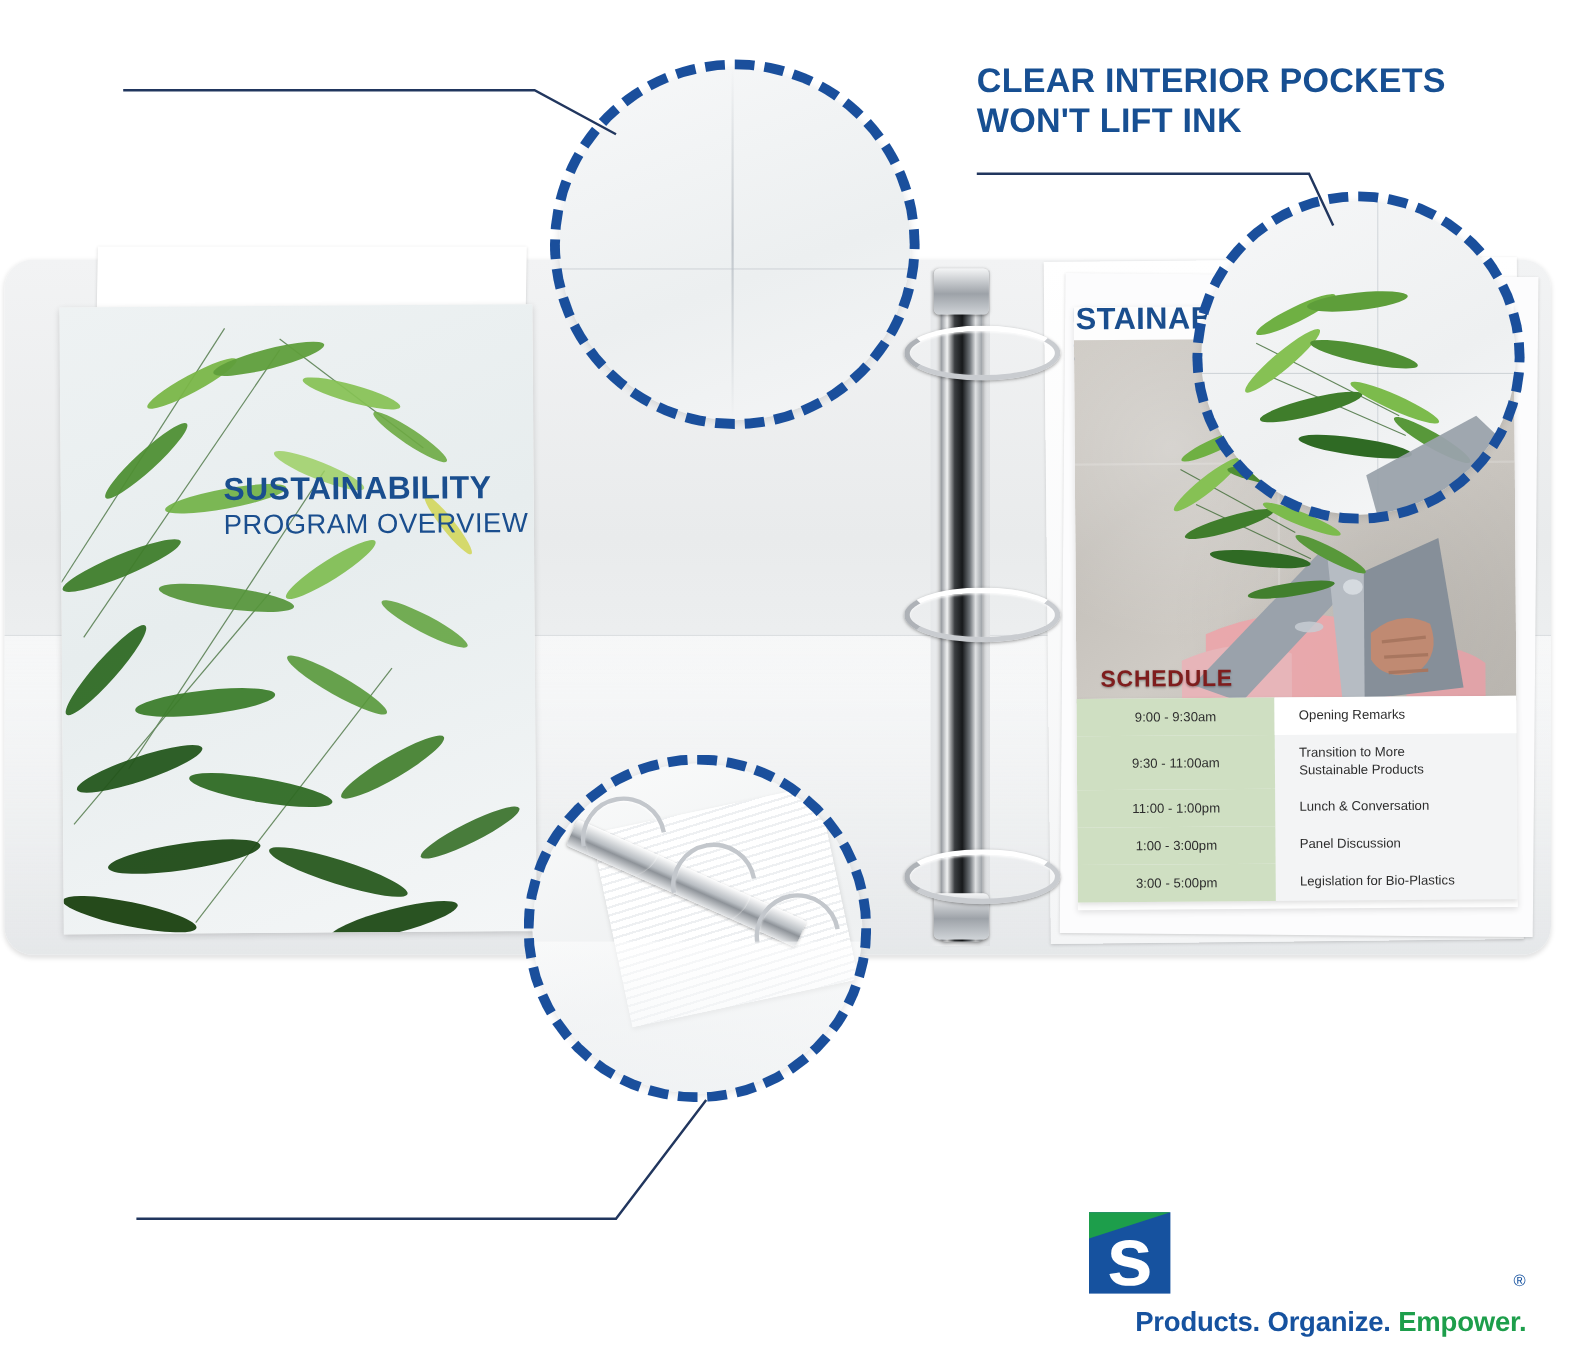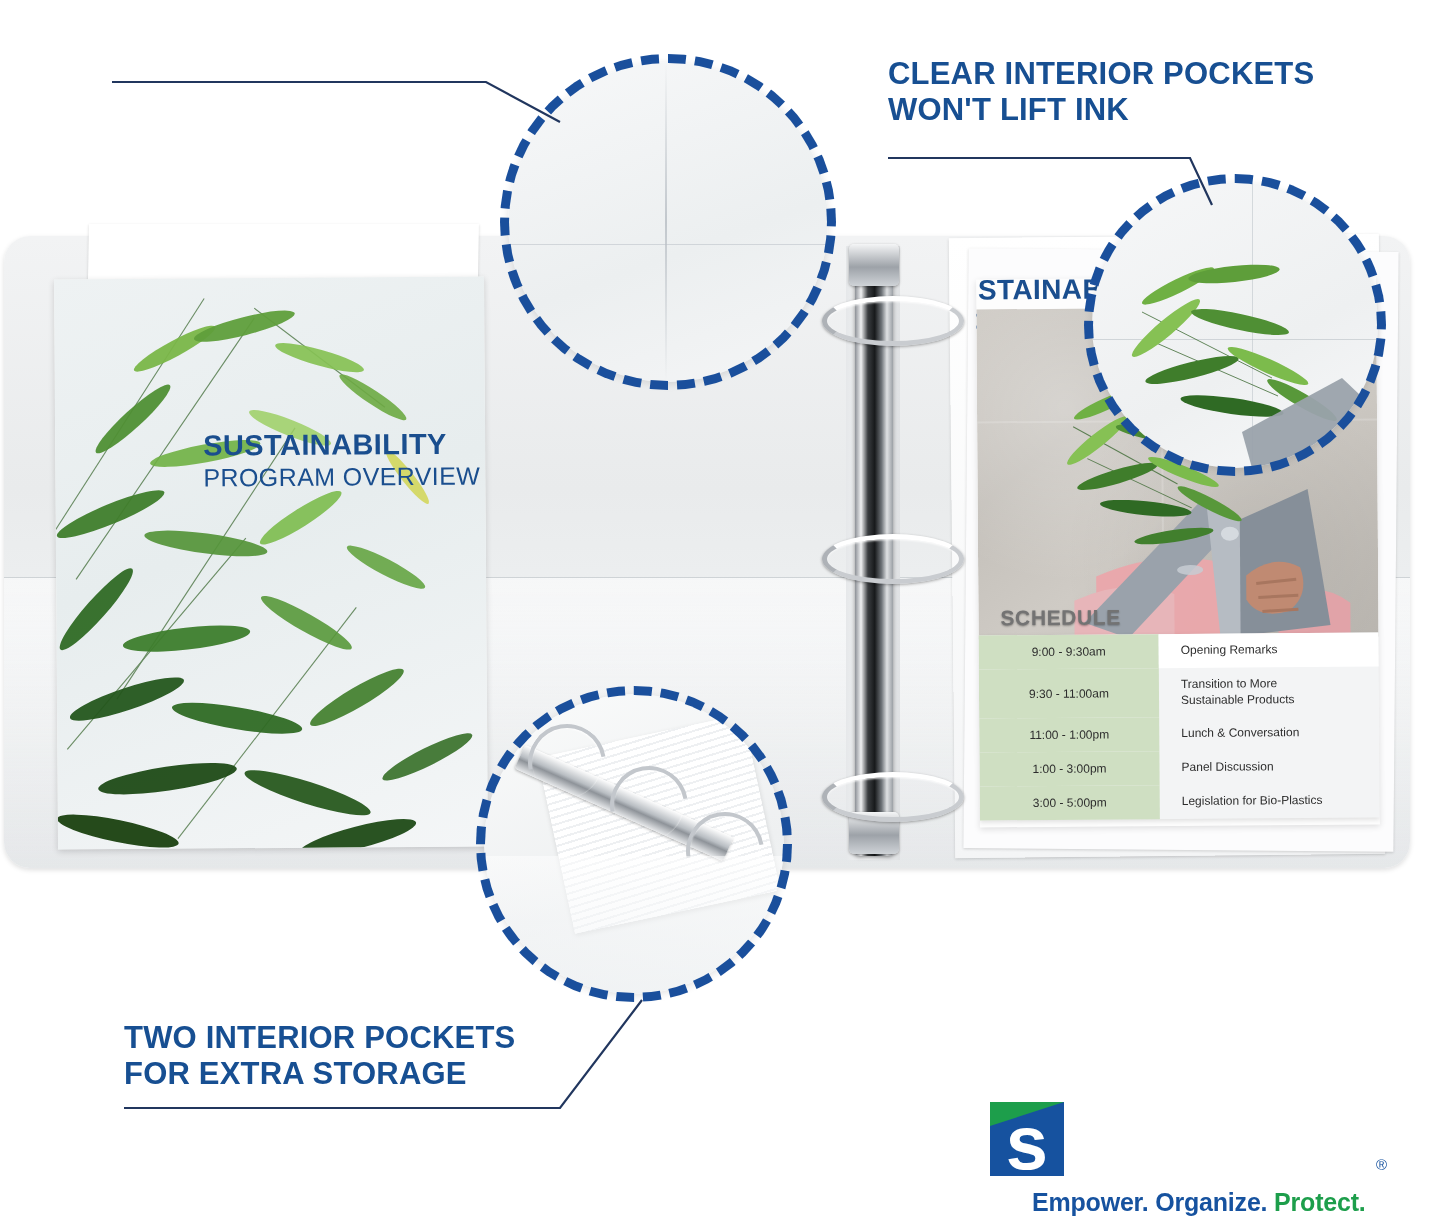--- a/index.html
+++ b/index.html
@@ -52,21 +52,21 @@
            box-shadow:0 2px 6px rgba(0,0,0,.12);}
   .r-title{position:absolute;left:-38px;top:-4px;color:#1a4e8e;line-height:1.08;}
   .r-title .t1{font-size:28px;font-weight:700;display:block;letter-spacing:.4px;}
   .r-title .t2{font-size:24px;font-weight:400;display:block;margin-top:3px;}
   .r-photo{position:absolute;left:0;top:30px;width:400px;height:330px;overflow:hidden;
            background:
              radial-gradient(circle at 22% 30%, rgba(255,255,255,.30), transparent 45%),
              radial-gradient(circle at 70% 76%, rgba(0,0,0,.07), transparent 52%),
              linear-gradient(140deg,#cdc9c3 0%,#c4c0ba 30%,#cfcbc5 55%,#bdb9b3 100%);}
   .concrete-seam{position:absolute;background:rgba(255,255,255,.18);}
-  .schedule-label{position:absolute;left:22px;top:327px;color:#737373;font-weight:700;
+  .schedule-label{position:absolute;left:22px;top:327px;color:#7f1d1d;font-weight:700;
            font-size:21px;letter-spacing:.6px;text-shadow:0 1px 2px rgba(0,0,0,.35);z-index:4;}
 
   table.sched{position:absolute;left:0;top:356px;width:400px;border-collapse:collapse;
            background:#f3f4f5;z-index:3;box-shadow:0 2px 5px rgba(0,0,0,.12);}
   table.sched td{font-size:12px;color:#2d2d2d;padding:9px 4px;vertical-align:middle;}
   table.sched td.time{background:#cfdfc2;width:172px;text-align:center;}
   table.sched td.desc{padding-left:22px;line-height:1.32;}
   table.sched tr:first-child td.desc{background:#ffffff;}
 
   
@@ -313,27 +313,25 @@
   <svg class="leaders" width="1445" height="1227">
     <g stroke="#21365e" stroke-width="2.2" fill="none">
       <path d="M112 82 L486 82 L560 122"></path>
       <path d="M888 158 L1190 158 L1212 205"></path>
       <path d="M124 1108 L560 1108 L642 1000"></path>
     </g>
   </svg>
 
   <div class="callout callout-tr">CLEAR INTERIOR POCKETS
 WON'T LIFT INK</div>
-  <div class="callout callout-bl">TWO INTERIOR POCKETS
-FOR EXTRA STORAGE</div>
 
   <div class="logo">
     <div class="logo-mark">
       <div class="tri"></div>
       <div class="s">s</div>
     </div>
     <div class="logo-reg">®</div>
     <div class="logo-tag">
-      <span class="blue">Empower. Organize. </span><span class="green">Protect.</span>
+      <span class="blue">Products. Organize. </span><span class="green">Empower.</span>
     </div>
   </div>
 
 </div>
 
 </body></html>

